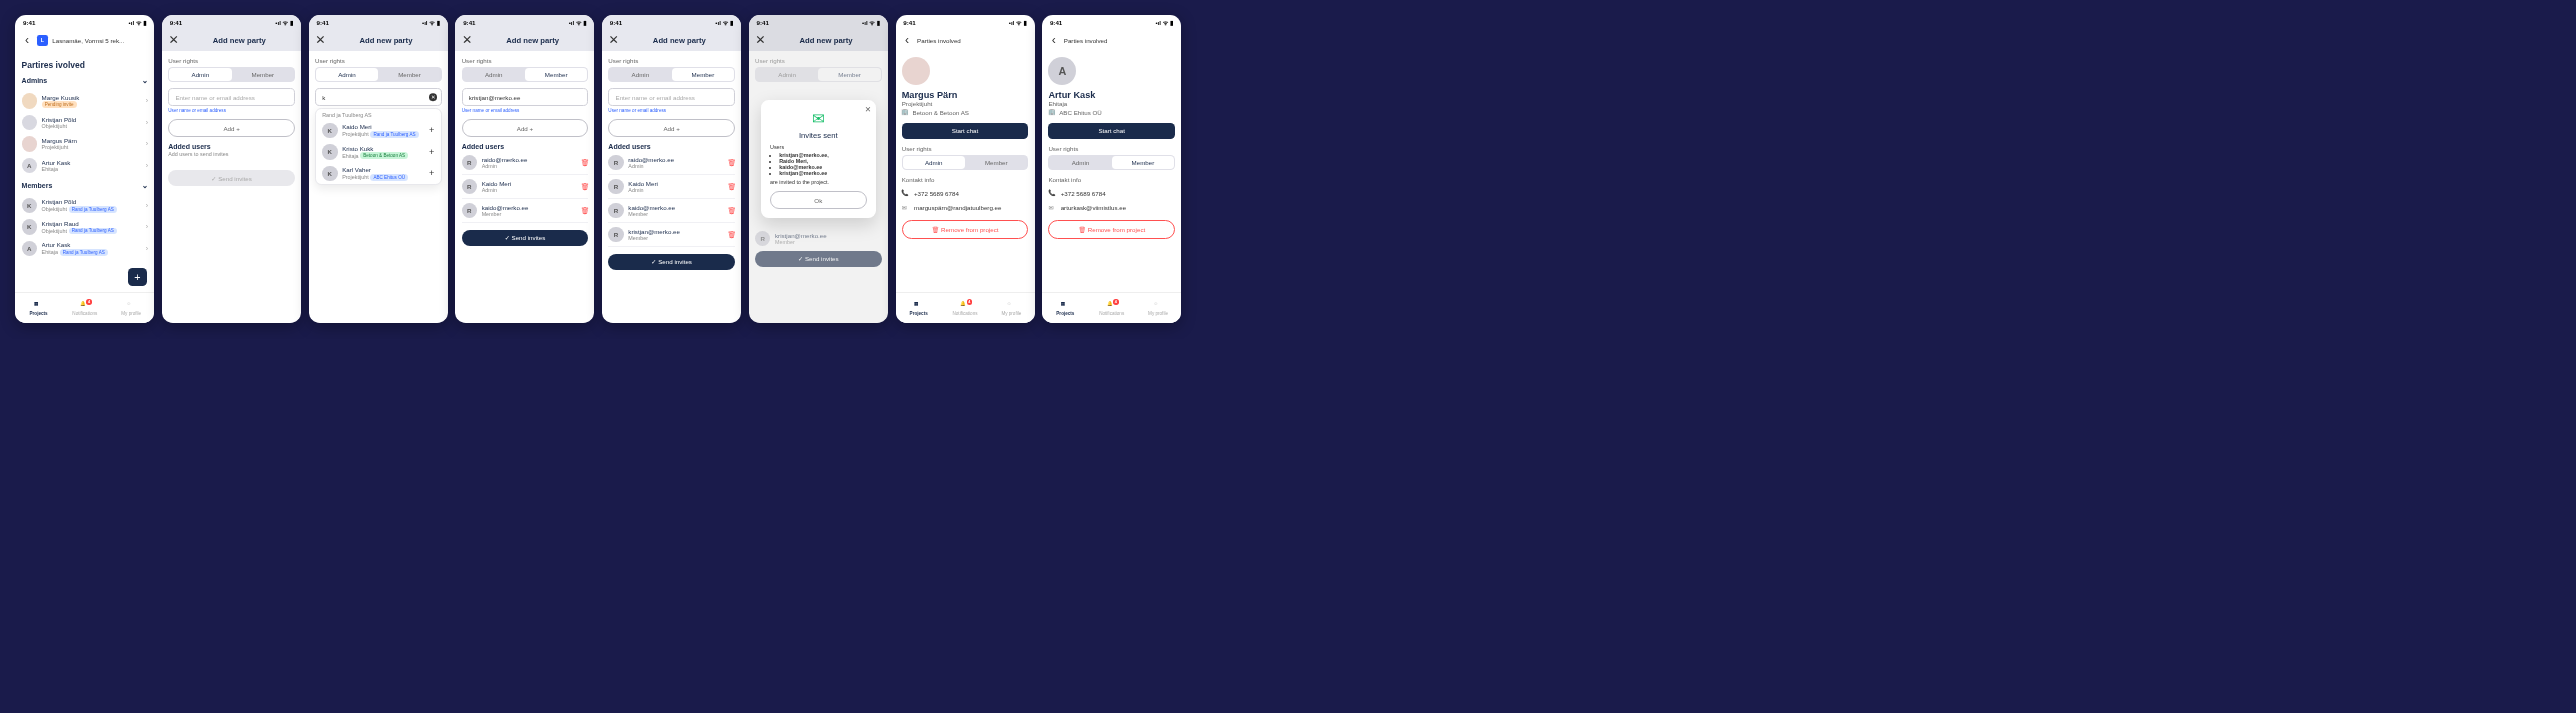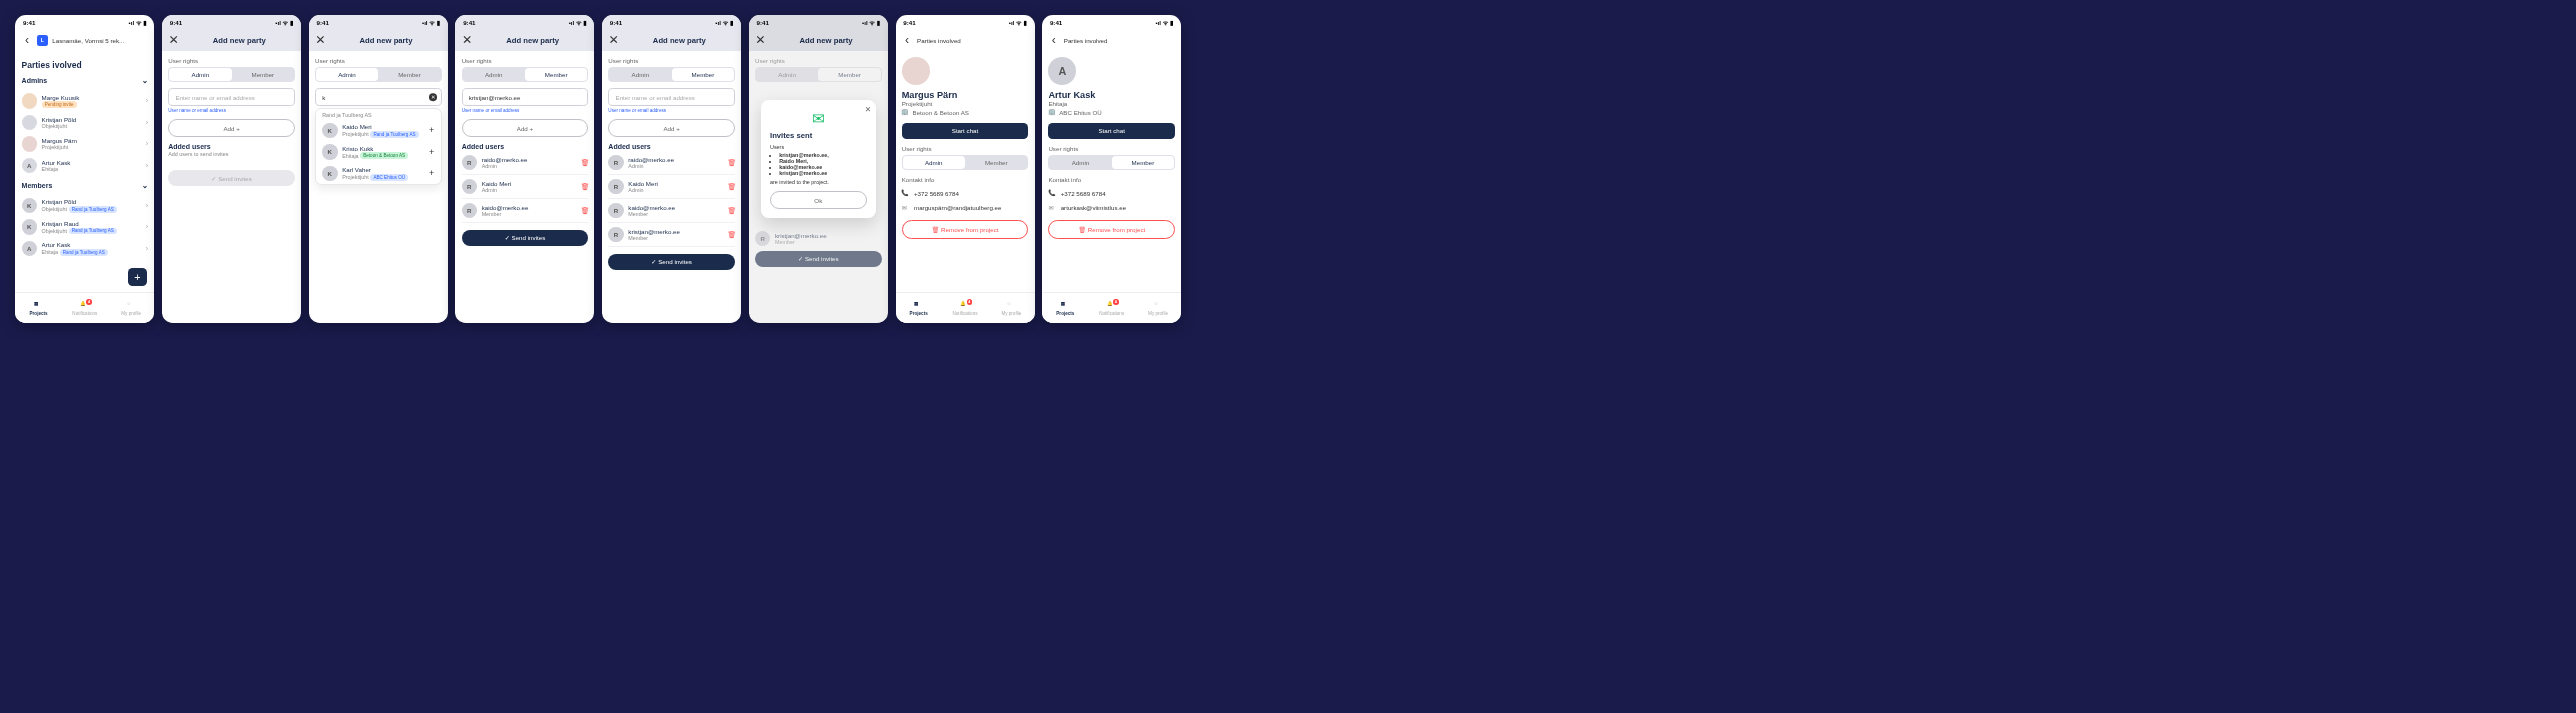--- a/index.html
+++ b/index.html
@@ -56,21 +56,21 @@
 .dropdown{background:#fff;border:0.8px solid #e8e8ec;border-radius:6.2px;box-shadow:0 3.1px 9.2px rgba(0,0,0,.08);margin-bottom:6.2px;overflow:hidden}
 .dd-hdr{font-size:5.4px;color:#888;padding:3.1px 6.2px 1.5px}
 .dd-item{display:flex;align-items:center;gap:4.6px;padding:3.1px 6.2px;cursor:pointer}
 .dd-plus{font-size:9.2px;color:#333;cursor:pointer}
 .user-row{display:flex;align-items:center;gap:4.6px;padding:3.8px 0;border-bottom:0.8px solid #f0f0f4}
 .del-icon{width:7.7px;height:7.7px;color:#ff5050;cursor:pointer;font-size:7px}
 .modal-ov{position:absolute;inset:0;background:rgba(0,0,0,.05);display:flex;align-items:flex-start;justify-content:center;padding-top:85px}
 .modal{background:#fff;border-radius:7.7px;padding:9.2px;width:115px;position:relative;box-shadow:0 6.2px 18.5px rgba(0,0,0,.15)}
 .modal-close{position:absolute;top:4.6px;right:4.6px;font-size:7.7px;color:#666;cursor:pointer}
 .modal-icon{text-align:center;font-size:15.4px;color:#1abf6b;margin-bottom:3.1px}
-.modal-title{text-align:left;font-size:7.7px;font-weight:700;color:#1a2b4b;margin-bottom:4.6px}
+.modal-title{text-align:center;font-size:7.7px;font-weight:400;color:#1a2b4b;margin-bottom:4.6px}
 .modal-text{font-size:5.4px;color:#333}
 .modal-text ul{padding-left:9.2px;margin:1.5px 0 3.1px}
 .modal-text li{font-weight:600}
 .profile-name{font-size:9.2px;font-weight:700;color:#1a2b4b;margin-top:4.6px}
 .profile-role{font-size:6.2px;color:#666;margin-bottom:1.5px}
 .profile-comp{font-size:6.2px;color:#666;display:flex;align-items:center;gap:3.1px;margin-bottom:6.2px}
 .info-row{display:flex;align-items:center;gap:4.6px;font-size:6.2px;color:#333;padding:3.1px 0}
 .info-icon{width:7.7px;color:#888}
 .sec-label{font-size:6.2px;color:#666;margin:6.2px 0 3.1px}
 </style>
@@ -81,21 +81,21 @@
   <div class="status-bar">
       <span>9:41</span>
       <span class="status-right">•ıl ᯤ ▮</span>
     </div>
   <div class="header">
     <span class="back-btn">‹</span>
     <span class="breadcrumb-badge">L</span>
     <span class="breadcrumb-text">Lasnamäe, Vormsi 5 rek...</span>
   </div>
   <div class="content">
-    <div class="page-title">Parties ivolved</div>
+    <div class="page-title">Partires ivolved</div>
     <div class="section-hdr">
         <span>Admins</span>
         <span class="chev">⌄</span>
       </div>
     <div>
         <div class="person">
           <div class="avatar c1"></div>
       <div class="p-info">
             <div class="p-name">Marge Kuusik</div>
             <div class="p-sub"><span class="badge orange">Pending invite</span></div>

